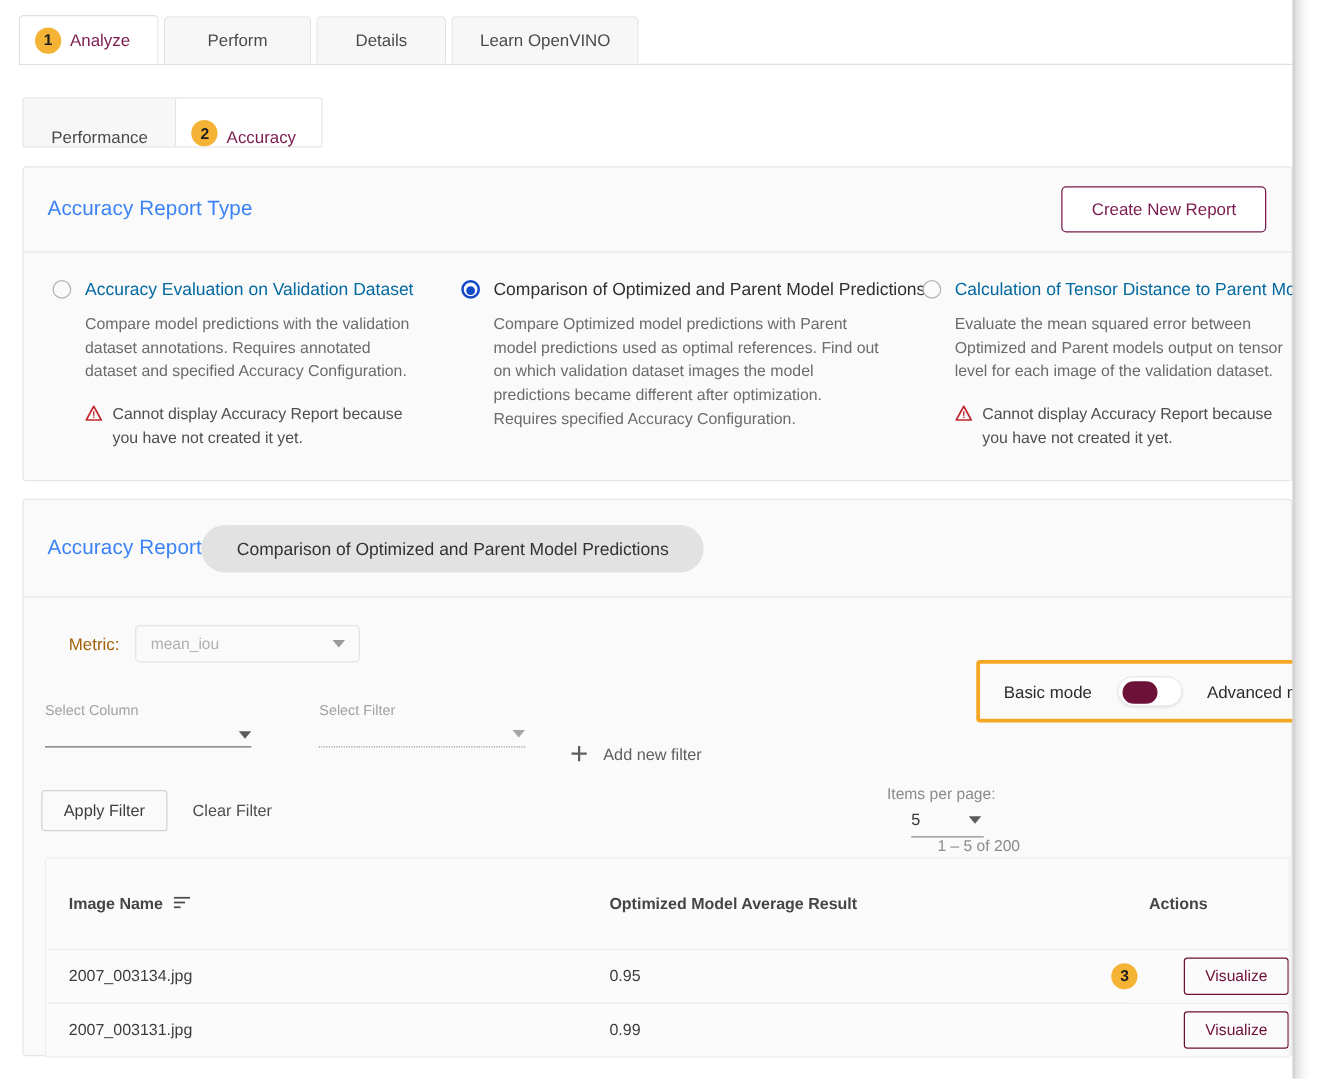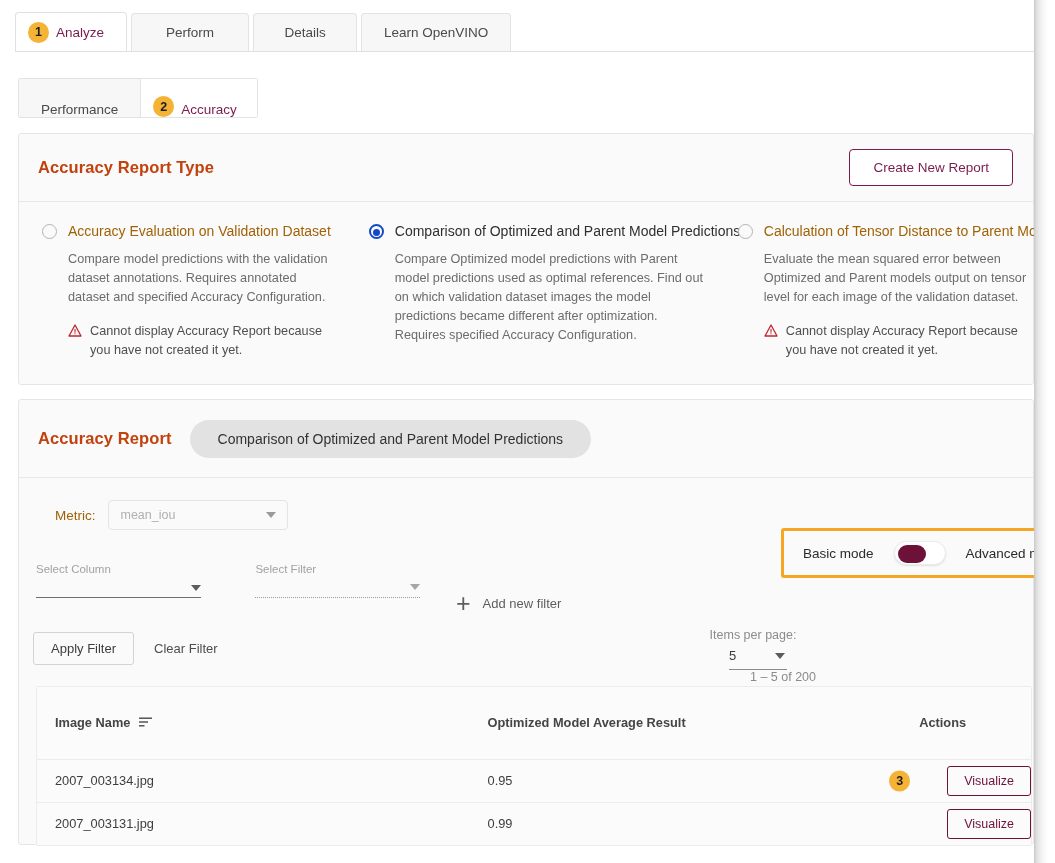--- a/index.html
+++ b/index.html
@@ -109,21 +109,21 @@
   }
 
   
   #report-type-card { top: 133px; left: 18px; width: 1016px; height: 252px; }
   .card-head {
     height: 68px;
     display: flex; align-items: center; justify-content: space-between;
     padding: 0 20px 0 19px;
     border-bottom: 1px solid #e8e8e8;
   }
-  .card-title { font-size: 16.5px; color: #c2410c; font-weight: bold; letter-spacing: .1px; }
+  .card-title { font-size: 16.5px; color: #3b82f6; font-weight: normal; letter-spacing: .1px; }
   .btn-outline {
     border: 1px solid #7a1b4e;
     color: #7a1b4e;
     background: #ffffff;
     border-radius: 4px;
     font-size: 13.5px;
     padding: 10px 23px;
     font-family: "Liberation Sans", sans-serif;
     cursor: pointer;
     white-space: nowrap;
@@ -144,21 +144,21 @@
     background: #fafafa;
     position: relative;
   }
   .radio-dot.checked { border-color: #1249c7; border-width: 2px; }
   .radio-dot.checked::after {
     content: ""; position: absolute;
     top: 2.6px; left: 2.6px; width: 7px; height: 7px;
     border-radius: 50%; background: #1249c7;
   }
   .radio-label { font-size: 14px; color: #2f2f2f; line-height: 18px; white-space: nowrap; }
-  .radio-label.disabled { color: #a16207; }
+  .radio-label.disabled { color: #0369a1; }
   .radio-desc {
     margin: 10px 0 0 26px;
     font-size: 12.7px;
     line-height: 19px;
     color: #6c6c6c;
     max-width: 310px;
   }
   .warn-row {
     display: flex; align-items: flex-start; gap: 8px;
     margin: 15px 0 0 26px;
@@ -167,21 +167,20 @@
   }
   .warn-ico { flex: 0 0 auto; margin-top: 2px; }
 
   
   #report-card { top: 399px; left: 18px; width: 1016px; height: 446px; background:#fafafa; }
   .rep-head {
     height: 78px;
     display: flex; align-items: center;
     padding-left: 19px;
     border-bottom: 1px solid #e8e8e8;
-    gap: 18px;
   }
   .pill {
     background: #e2e2e2;
     color: #323232;
     border-radius: 22px;
     padding: 11px 28px;
     font-size: 14px;
     white-space: nowrap;
   }
   .metric-row {

